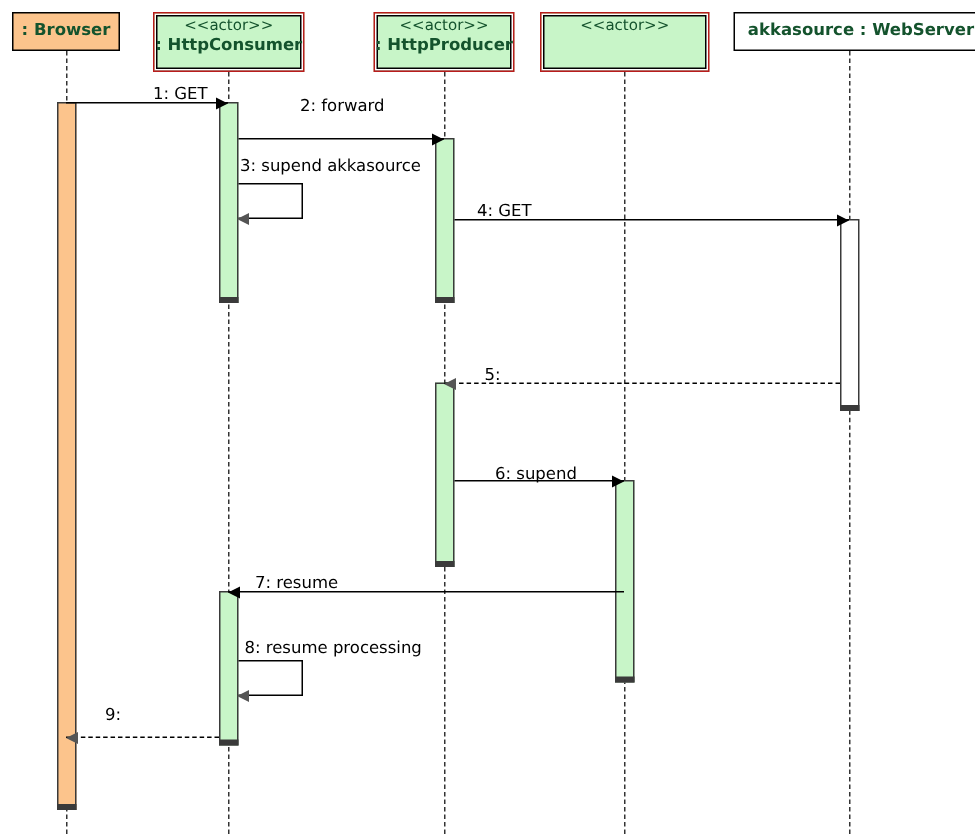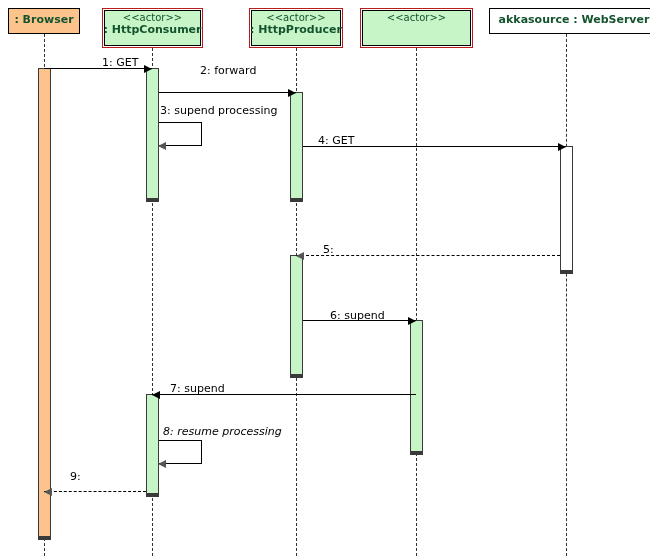--- a/index.html
+++ b/index.html
@@ -160,36 +160,36 @@
     </div>
   <div id="messages-layer">
       <div class="msg-line" style="left: 44px; top: 68px; width: 108px;"></div>
       <div class="arrowhead right" style="left: 144px; top: 65px;"></div>
       <div class="msg-label" style="left: 82px; top: 56px; margin-left: 20px;">1: GET</div>
       <div class="msg-line" style="left: 159px; top: 92px; width: 137px;"></div>
       <div class="arrowhead right" style="left: 288px; top: 89px;"></div>
       <div class="msg-label" style="left: 200px; top: 64px;">2: forward</div>
       <div class="selfloop" style="left: 159px; top: 122px; width: 43px; height: 24px;"></div>
       <div class="arrowhead left open" style="left: 158px; top: 142px;"></div>
-      <div class="msg-label" style="left: 160px; top: 104px;">3: supend processing</div>
+      <div class="msg-label" style="left: 160px; top: 104px;">3: supend akkasource</div>
       <div class="msg-line" style="left: 303px; top: 146px; width: 263px;"></div>
       <div class="arrowhead right" style="left: 558px; top: 143px;"></div>
       <div class="msg-label" style="left: 318px; top: 134px;">4: GET</div>
       <div class="msg-line ret" style="left: 296px; top: 255px; width: 264px;"></div>
       <div class="arrowhead left open" style="left: 296px; top: 252px;"></div>
       <div class="msg-label" style="left: 323px; top: 243px;">5:</div>
       <div class="msg-line" style="left: 303px; top: 320px; width: 113px;"></div>
       <div class="arrowhead right" style="left: 408px; top: 317px;"></div>
       <div class="msg-label" style="left: 330px; top: 309px;">6: supend</div>
       <div class="msg-line" style="left: 152px; top: 394px; width: 264px;"></div>
       <div class="arrowhead left" style="left: 152px; top: 391px;"></div>
-      <div class="msg-label" style="left: 170px; top: 382px;">7: supend</div>
+      <div class="msg-label" style="left: 170px; top: 382px;">7: resume</div>
       <div class="selfloop" style="left: 159px; top: 440px; width: 43px; height: 24px;"></div>
       <div class="arrowhead left open" style="left: 158px; top: 460px;"></div>
-      <div class="msg-label" style="left: 163px; top: 425px; font-style: italic;">8: resume processing</div>
+      <div class="msg-label" style="left: 163px; top: 425px;">8: resume processing</div>
       <div class="msg-line ret" style="left: 44px; top: 491px; width: 102px;"></div>
       <div class="arrowhead left open" style="left: 44px; top: 488px;"></div>
       <div class="msg-label" style="left: 70px; top: 470px;">9:</div>
     </div>
   <div id="heads-layer">
       <div class="head browserbox single" style="left: 8px; top: 8px; width: 72px; height: 26px; background: rgb(252, 196, 140);">
         <span class="nm">: Browser</span>
       </div>
       <div class="head actorbox" style="left: 102px; top: 8px; width: 101px; height: 40px; background: rgb(200, 245, 200);">
         <span class="stereo">&lt;&lt;actor&gt;&gt;</span>

